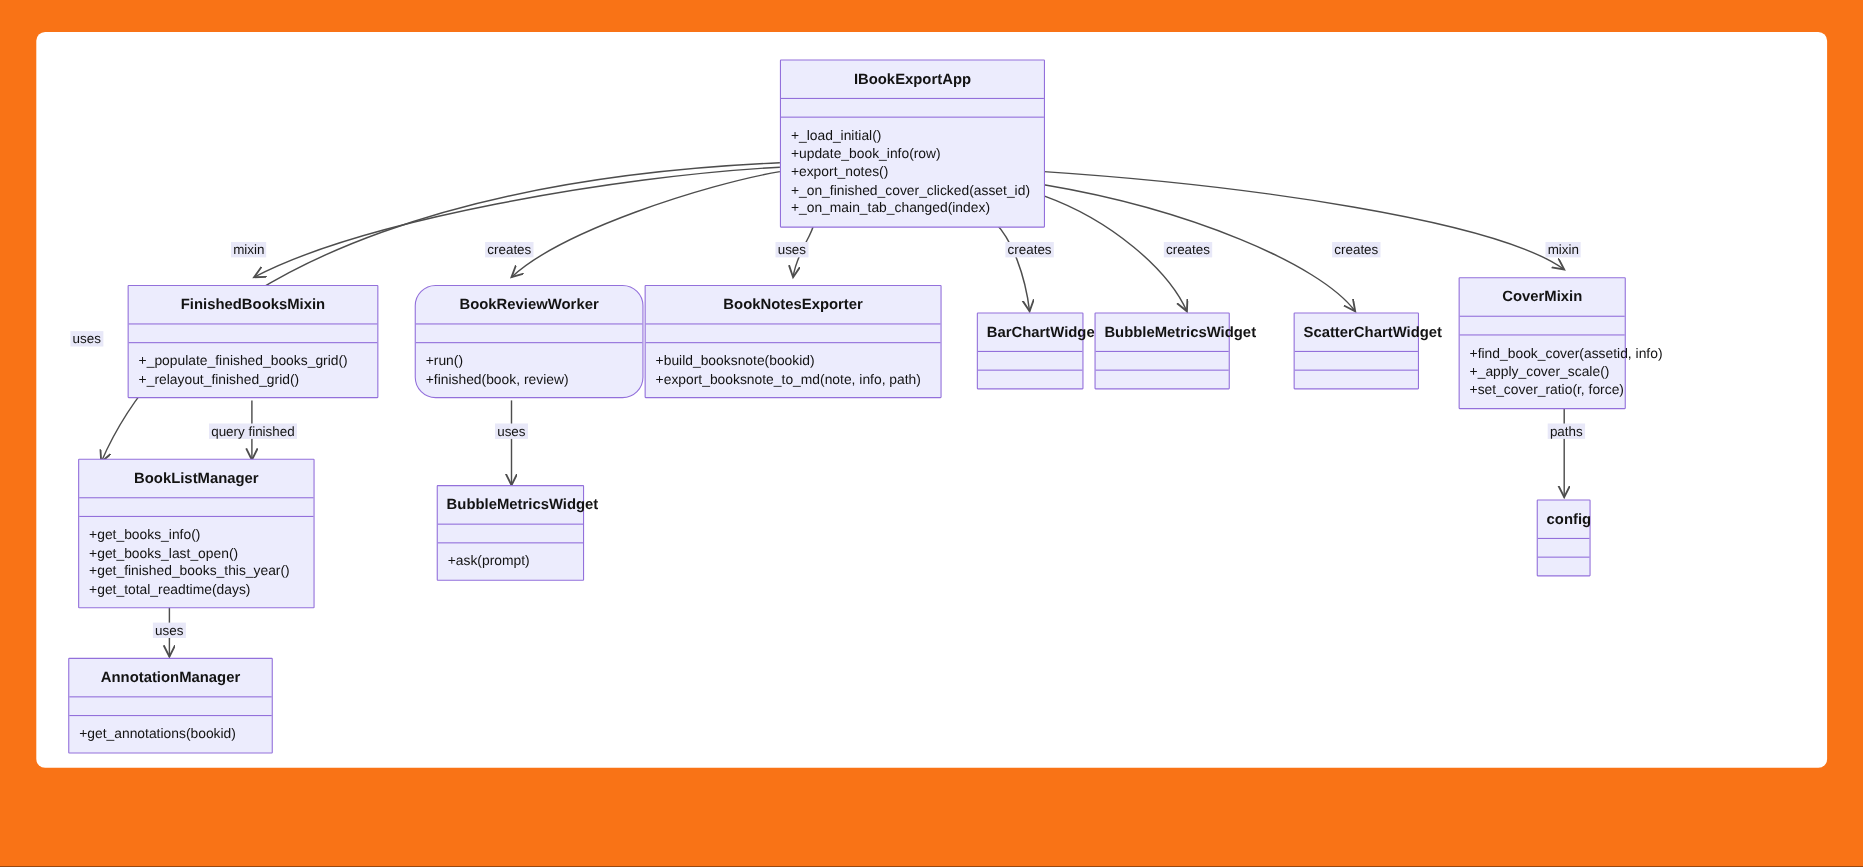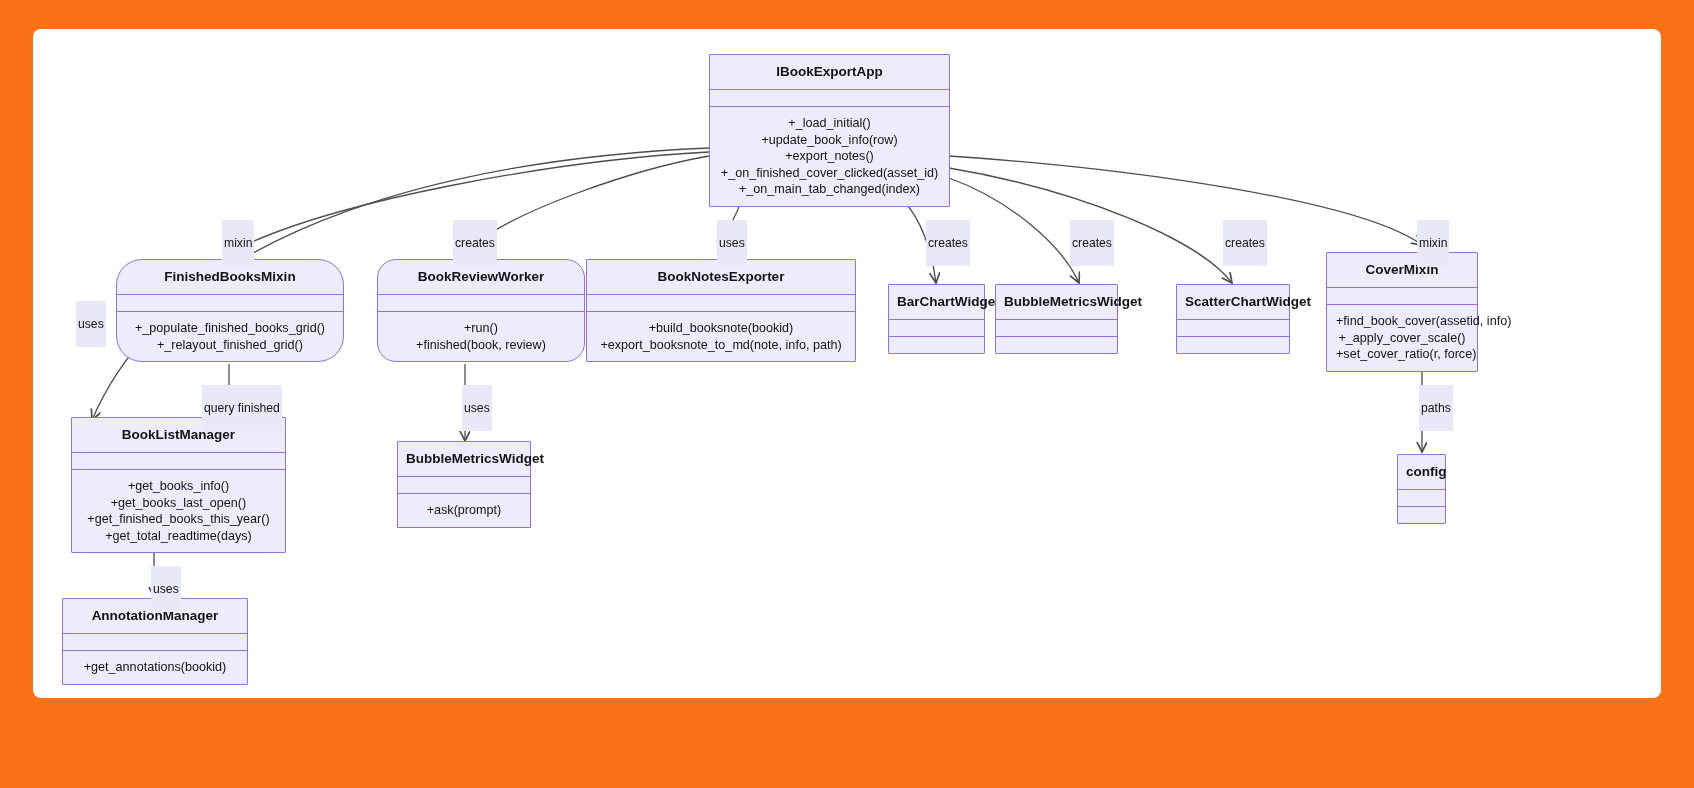--- a/index.html
+++ b/index.html
@@ -47,41 +47,39 @@
     padding: 9px 8px 9px 8px;
     border-bottom: 1.4px solid #9370db;
     line-height: 1.2;
   }
   .uml .attrs {
     border-bottom: 1.4px solid #9370db;
     min-height: 16px;
   }
   .uml .methods {
     padding: 8px 9px 8px 9px;
-    text-align: center;
   }
   .uml .methods .m {
     font-size: 12.6px;
     color: #131313;
     line-height: 16.5px;
     white-space: nowrap;
   }
   .uml.empty .methods {
     padding: 0;
     min-height: 16px;
   }
   .elabel {
     position: absolute;
     font-size: 12.2px;
     color: #131313;
     background: #e8e8f8;
-    padding: 16px 2px;
+    padding: 0 2px;
     white-space: nowrap;
     line-height: 14px;
-    margin-left: 12px;
   }
 </style>
 </head>
 <body>
 
 <div id="canvas">
   <div id="board"></div>
 
   <svg id="edges" viewBox="0 0 1694 788" xmlns="http://www.w3.org/2000/svg">
     <defs>
@@ -110,21 +108,21 @@
     <div class="attrs"></div>
     <div class="methods">
       <div class="m">+_load_initial()</div>
       <div class="m">+update_book_info(row)</div>
       <div class="m">+export_notes()</div>
       <div class="m">+_on_finished_cover_clicked(asset_id)</div>
       <div class="m">+_on_main_tab_changed(index)</div>
     </div>
   </div>
 
-  <div class="uml" style="left:116px; top:259px; width:228px;border-radius:26px;">
+  <div class="uml" style="left:116px; top:259px; width:228px;">
     <div class="title">FinishedBooksMixin</div>
     <div class="attrs"></div>
     <div class="methods">
       <div class="m">+_populate_finished_books_grid()</div>
       <div class="m">+_relayout_finished_grid()</div>
     </div>
   </div>
 
   <div class="uml" style="left:377px; top:259px; width:208px;border-radius:19px;">
     <div class="title">BookReviewWorker</div>

